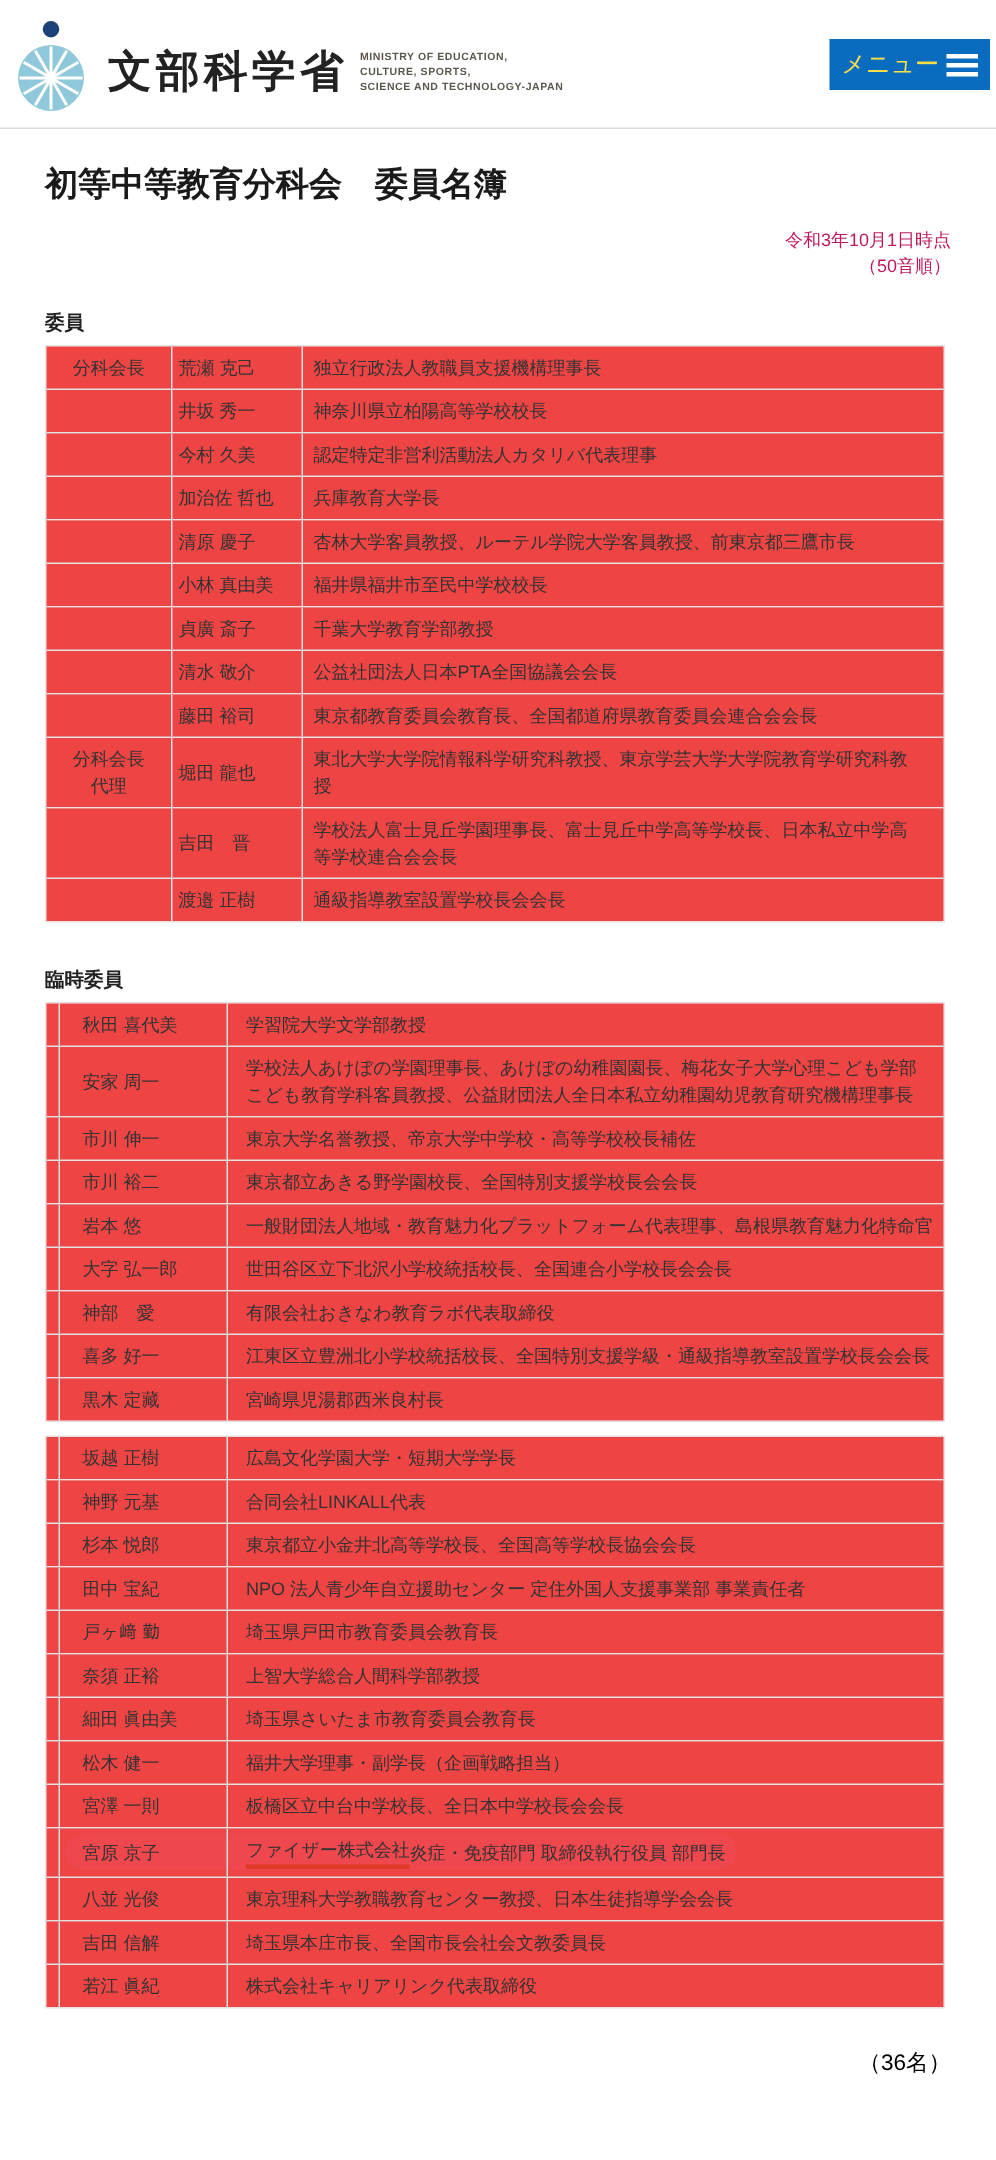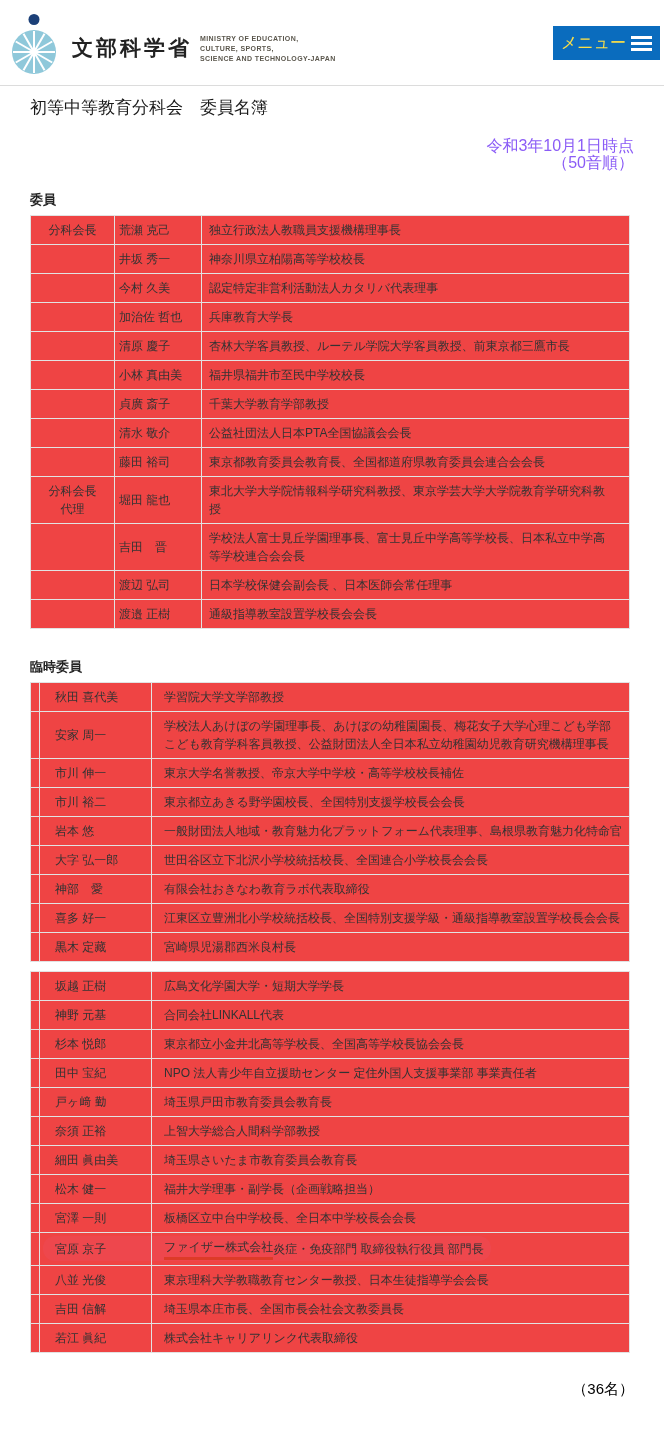--- a/index.html
+++ b/index.html
@@ -6,34 +6,34 @@
   html,body { background:#fff; }
   body {
     width:664px; height:1440px; overflow:hidden;
     font-family:"Liberation Sans","DejaVu Sans",sans-serif;
     color:#333; position:relative;
   }
   
   .site-header { position:relative; height:86px; border-bottom:1px solid #dcdcdc; background:#fff; }
   .logo-block { position:absolute; left:8px; top:12px; display:flex; align-items:flex-start; }
   .logo-mark { display:block; }
-  .logo-jp { font-size:21px; font-weight:600; letter-spacing:3px; color:#222;
+  .logo-jp { font-size:29px; font-weight:600; letter-spacing:3px; color:#222;
              margin:20px 0 0 12px; line-height:32px; white-space:nowrap; }
   .logo-en { margin:22px 0 0 8px; font-size:7px; font-weight:bold; color:#5b574d;
              letter-spacing:.4px; line-height:10px; white-space:pre-line; }
   .menu-button { position:absolute; right:4px; top:26px; width:107px; height:34px;
                  background:var(--menu-bg,#0a6cbe); color:#fde047; border:none; cursor:pointer;
                  display:flex; align-items:center; justify-content:center; gap:5px; font-size:16px;
                  font-family:inherit; }
   .burger { width:21px; height:15px; display:flex; flex-direction:column; justify-content:space-between; }
   .burger i { display:block; height:3px; background:#fff; }
   
   .main { padding:0 30px; }
-  .page-title { margin-top:10px; font-size:17px; font-weight:normal; color:#1a1a1a; line-height:24px; }
-  .date-block { margin-top:17px; text-align:right; font-size:16px; line-height:17px; color:#8b5cf6; }
+  .page-title { margin-top:25px; font-size:22px; font-weight:bold; color:#1a1a1a; line-height:24px; }
+  .date-block { margin-top:17px; text-align:right; font-size:12px; line-height:17px; color:#be185d; }
   .section-label { margin-top:21px; font-size:13px; font-weight:bold; color:#222; line-height:16px; }
   .section-label.second { margin-top:30px; }
   
   .tbl { margin-top:7px; border:1px solid var(--border,#e2e2e2); width:600px; font-size:12px; }
   .tbl + .tbl { margin-top:9px; }
   .trow { display:grid; border-bottom:1px solid var(--border,#e2e2e2); position:relative; background:#ef4444; }
   .trow:last-child { border-bottom:none; }
   .tbl.t-role  .trow { grid-template-columns:83px 87px 1fr; }
   .tbl.t-indent .trow { grid-template-columns:8px 112px 1fr; }
   .cell { border-left:1px solid var(--border,#e2e2e2); min-height:28px; display:flex;
@@ -149,25 +149,20 @@
         <div class="cell name">堀田 龍也</div>
         <div class="cell position">東北大学大学院情報科学研究科教授、東京学芸大学大学院教育学研究科教授</div>
       </div>
       <div class="trow">
         <div class="cell role"></div>
         <div class="cell name">吉田　晋</div>
         <div class="cell position">学校法人富士見丘学園理事長、富士見丘中学高等学校長、日本私立中学高等学校連合会会長</div>
       </div>
       <div class="trow">
         <div class="cell role"></div>
-        <div class="cell name">渡辺 弘司</div>
-        <div class="cell position">日本学校保健会副会長 、日本医師会常任理事</div>
-      </div>
-      <div class="trow">
-        <div class="cell role"></div>
         <div class="cell name">渡邉 正樹</div>
         <div class="cell position">通級指導教室設置学校長会会長</div>
       </div>
     </div>
 
   <h2 class="section-label second">臨時委員</h2>
   <div class="tbl t-indent">
       <div class="trow">
         <div class="cell indent"></div>
         <div class="cell name">秋田 喜代美</div>

